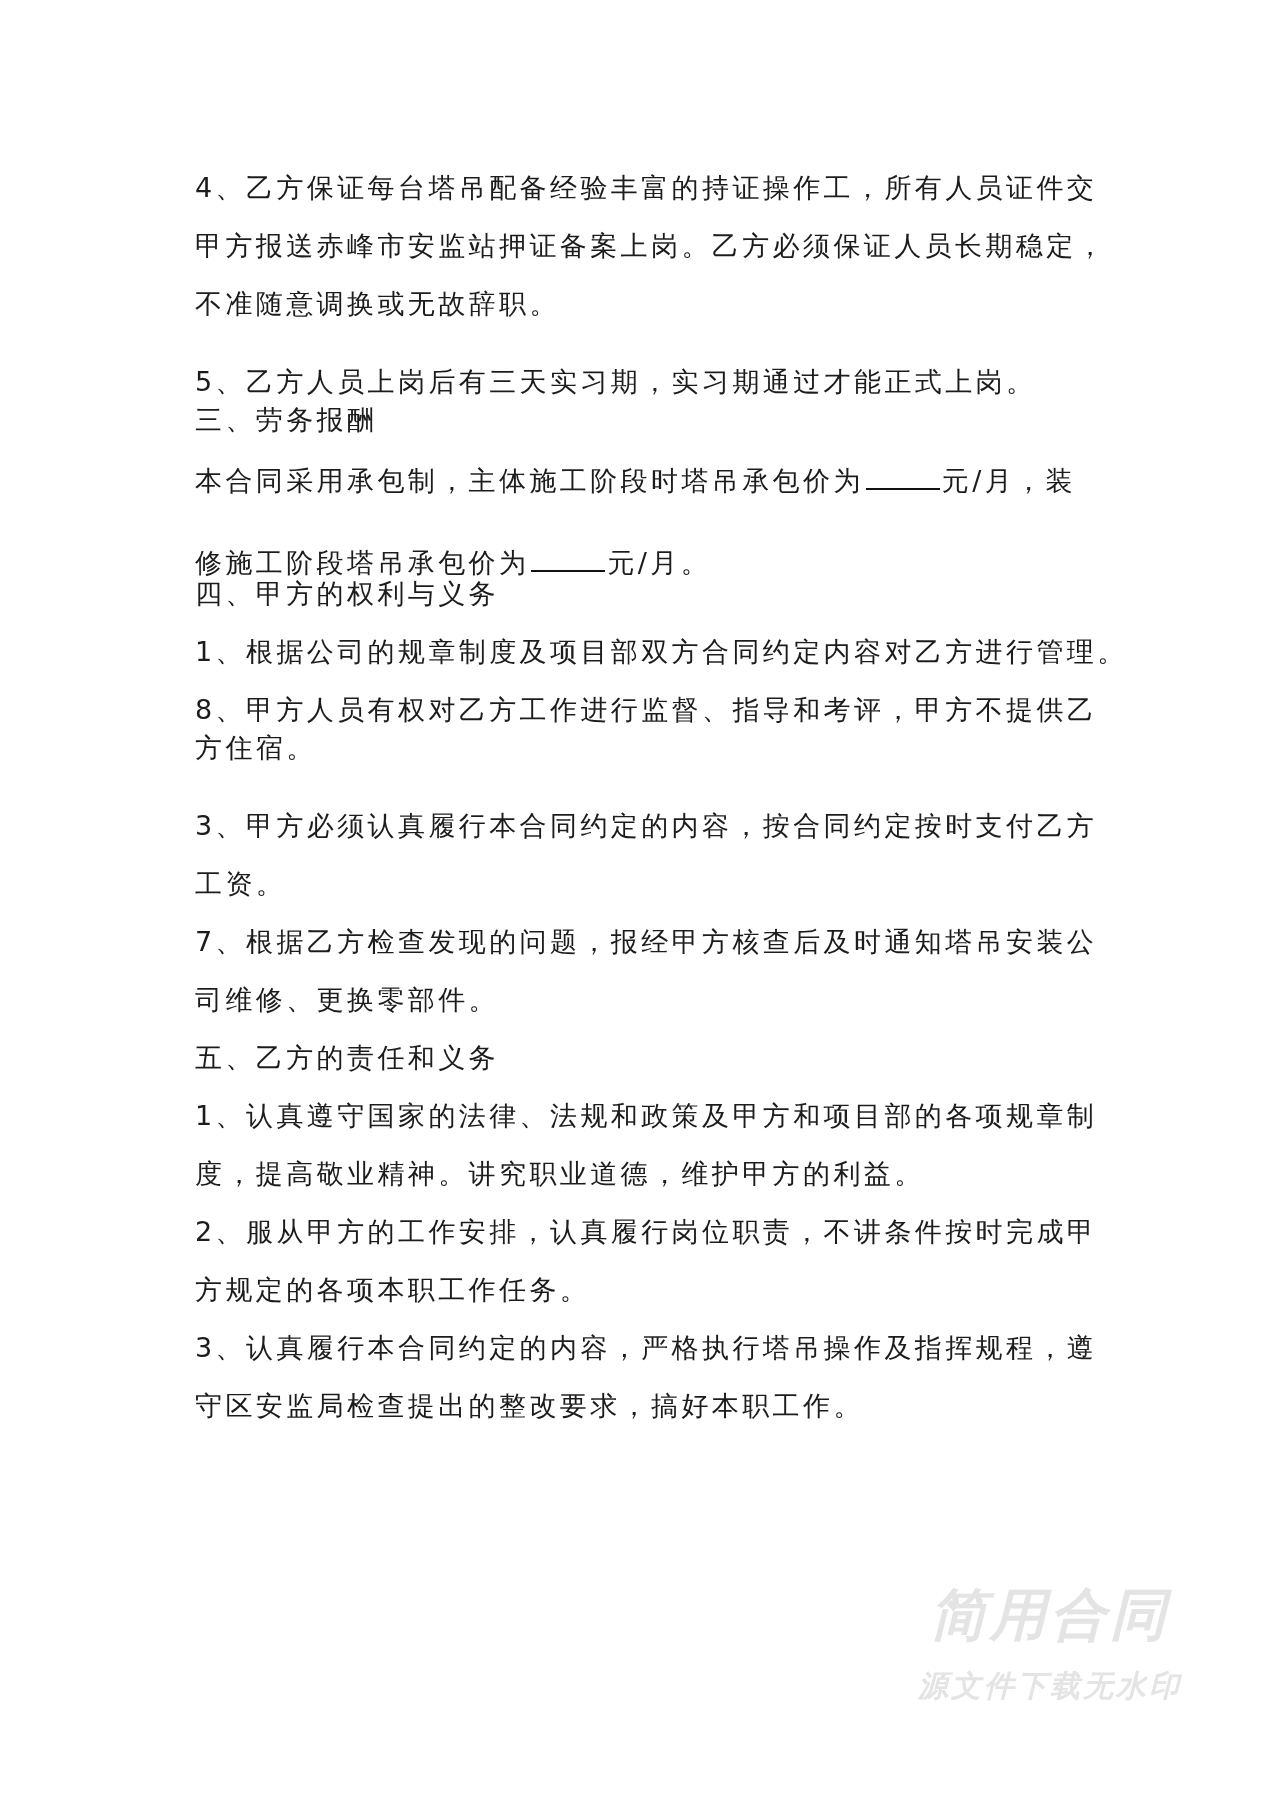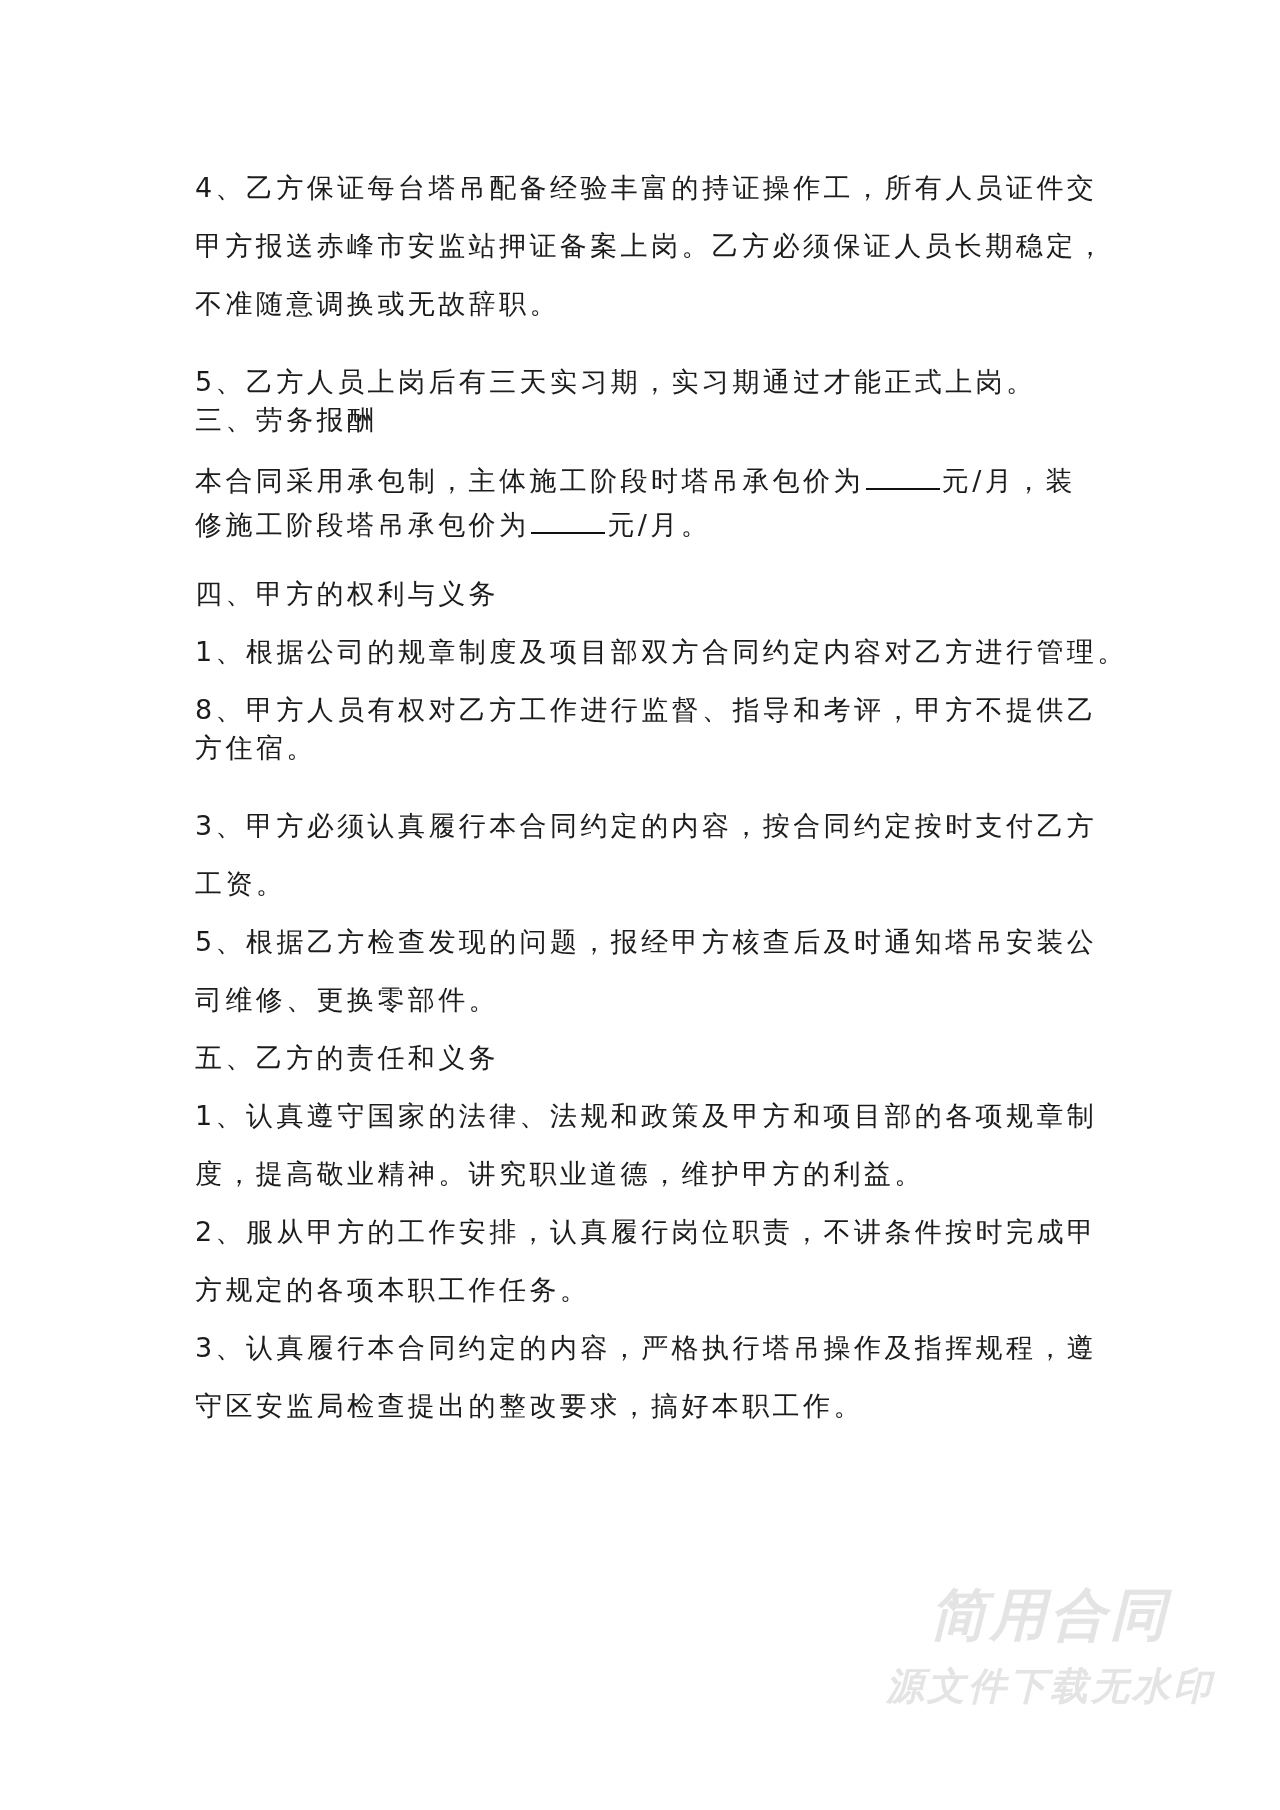--- a/index.html
+++ b/index.html
@@ -50,52 +50,52 @@
       font-family: "DejaVu Sans", sans-serif;
       font-weight: bold;
       font-style: italic;
     }
     .wm-title {
       font-size: 56px;
       line-height: 90px;
       letter-spacing: 4px;
     }
     .wm-sub {
-      font-size: 38px;
+      font-size: 30px;
       line-height: 44px;
       letter-spacing: 3px;
       margin-top: 4px;
     }
   </style>
 </head>
 <body>
 
 <div class="page">
 
   <div class="line" style="top:168px">4、乙方保证每台塔吊配备经验丰富的持证操作工，所有人员证件交</div>
   <div class="line" style="top:226px">甲方报送赤峰市安监站押证备案上岗。乙方必须保证人员长期稳定，</div>
   <div class="line" style="top:284px">不准随意调换或无故辞职。</div>
   <div class="line" style="top:362px">5、乙方人员上岗后有三天实习期，实习期通过才能正式上岗。</div>
   <div class="line" style="top:400px">三、劳务报酬</div>
 
   <div class="line" style="top:458px">
     <span>本合同采用承包制，主体施工阶段时塔吊承包价为</span><span class="blank" style="width:74px"></span><span>元/月，装</span>
   </div>
 
-  <div class="line" style="top:502px">
+  <div class="line" style="top:540px">
     <span>修施工阶段塔吊承包价为</span><span class="blank" style="width:74px"></span><span>元/月。</span>
   </div>
 
   <div class="line" style="top:574px">四、甲方的权利与义务</div>
   <div class="line" style="top:632px">1、根据公司的规章制度及项目部双方合同约定内容对乙方进行管理。</div>
   <div class="line" style="top:690px">8、甲方人员有权对乙方工作进行监督、指导和考评，甲方不提供乙</div>
   <div class="line" style="top:728px">方住宿。</div>
   <div class="line" style="top:806px">3、甲方必须认真履行本合同约定的内容，按合同约定按时支付乙方</div>
   <div class="line" style="top:864px">工资。</div>
-  <div class="line" style="top:922px">5、根据乙方检查发现的问题，报经甲方核查后及时通知塔吊安装公</div>
+  <div class="line" style="top:922px">7、根据乙方检查发现的问题，报经甲方核查后及时通知塔吊安装公</div>
   <div class="line" style="top:980px">司维修、更换零部件。</div>
   <div class="line" style="top:1038px">五、乙方的责任和义务</div>
   <div class="line" style="top:1096px">1、认真遵守国家的法律、法规和政策及甲方和项目部的各项规章制</div>
   <div class="line" style="top:1154px">度，提高敬业精神。讲究职业道德，维护甲方的利益。</div>
   <div class="line" style="top:1212px">2、服从甲方的工作安排，认真履行岗位职责，不讲条件按时完成甲</div>
   <div class="line" style="top:1270px">方规定的各项本职工作任务。</div>
   <div class="line" style="top:1328px">3、认真履行本合同约定的内容，严格执行塔吊操作及指挥规程，遵</div>
   <div class="line" style="top:1386px">守区安监局检查提出的整改要求，搞好本职工作。</div>
 
   <div class="watermark">

